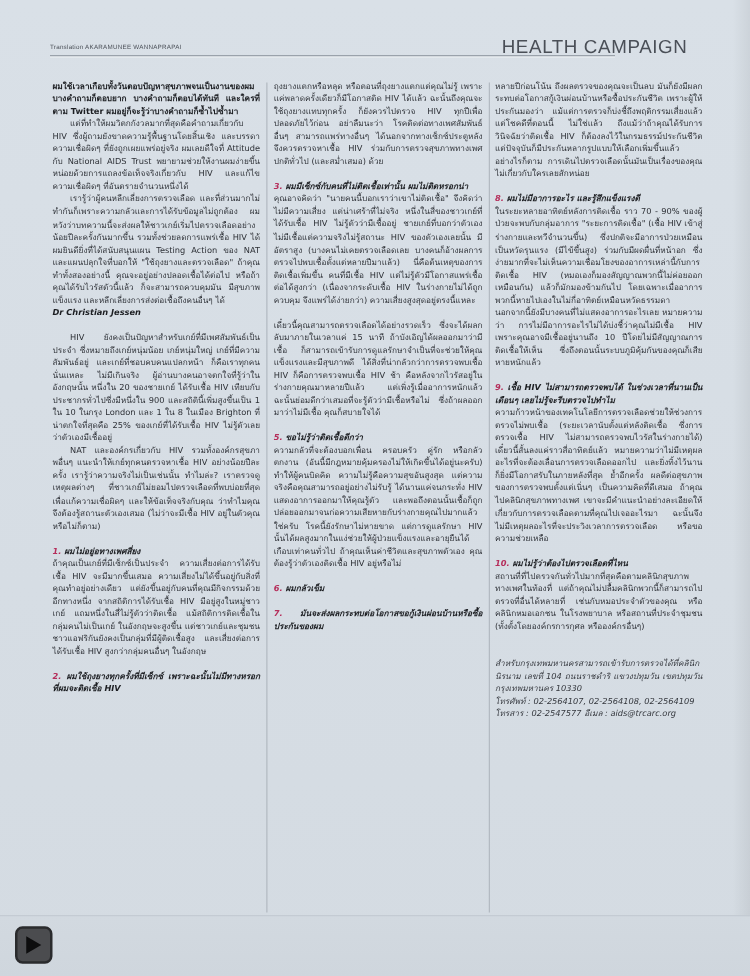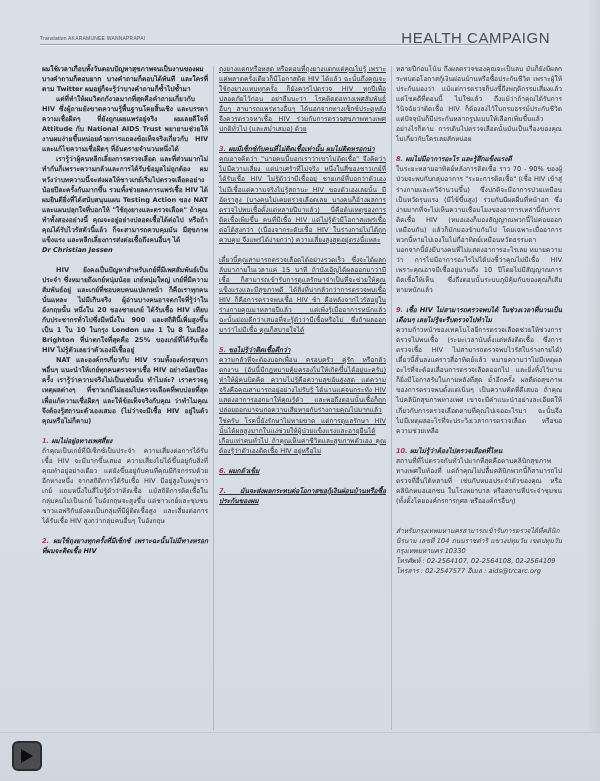--- a/index.html
+++ b/index.html
@@ -32,24 +32,24 @@
     position:absolute; left:40px; top:44px; width:452px; height:1px;
     background:#9aa2ab; box-shadow:0 1px 0 #eef1f4;
   }
   .col {
     position:absolute; top:64px;
     font-size:6.6px; line-height:10.05px;
     color:#2d3036;
     font-family:"DejaVu Sans", sans-serif;
   }
   .col p { margin:0; text-align:justify; }
-  .col p.indent { text-indent:14px;font-weight:bold; }
+  .col p.indent { text-indent:14px; }
   .col .gap { height:10px; }
   .col-1 { left:42px; width:166px; }
-  .col-2 { left:219px; width:167px;text-decoration:underline; }
+  .col-2 { left:219px; width:167px; }
   .col-3 { left:396px; width:166px; }
   .vrule {
     position:absolute; width:1px; background:#b3bac2;
   }
   .vr-1 { left:213px; top:66px; height:664px; }
   .vr-2 { left:391px; top:66px; height:664px; }
   .bold { font-weight:bold; color:#1c1e22; }
   .heading { font-weight:bold; font-style:italic; color:#1c1e22; }
   .heading .num { color:#b52e5b; }
   .byline { font-weight:bold; font-style:italic; color:#1c1e22; }

